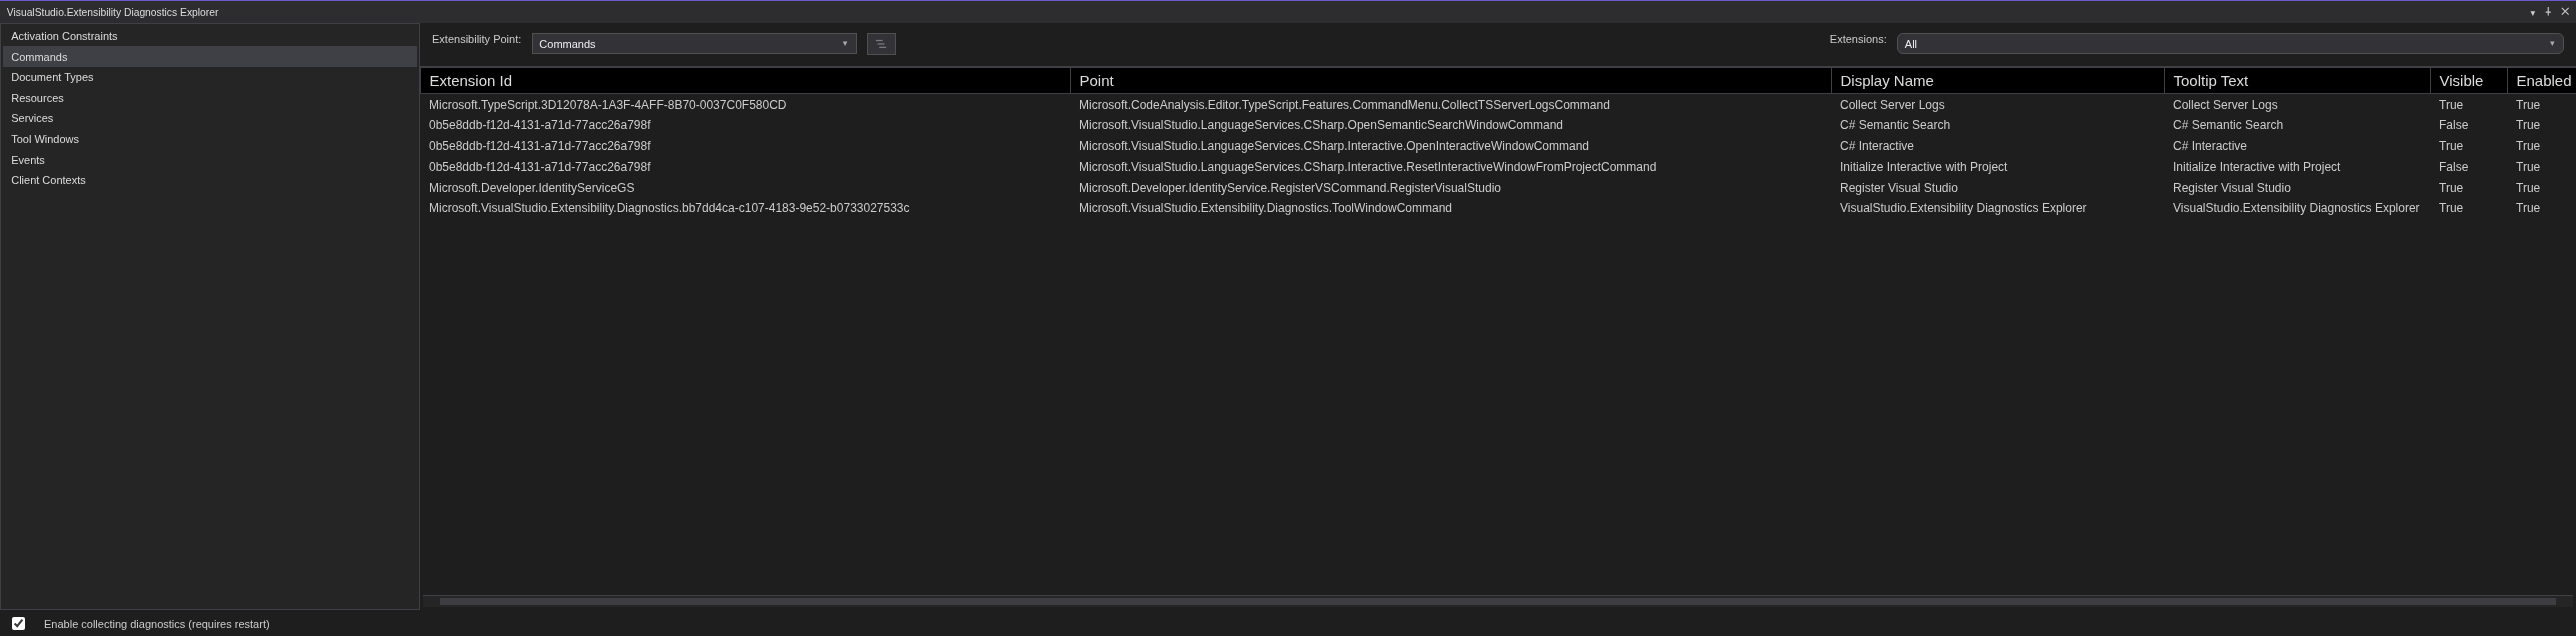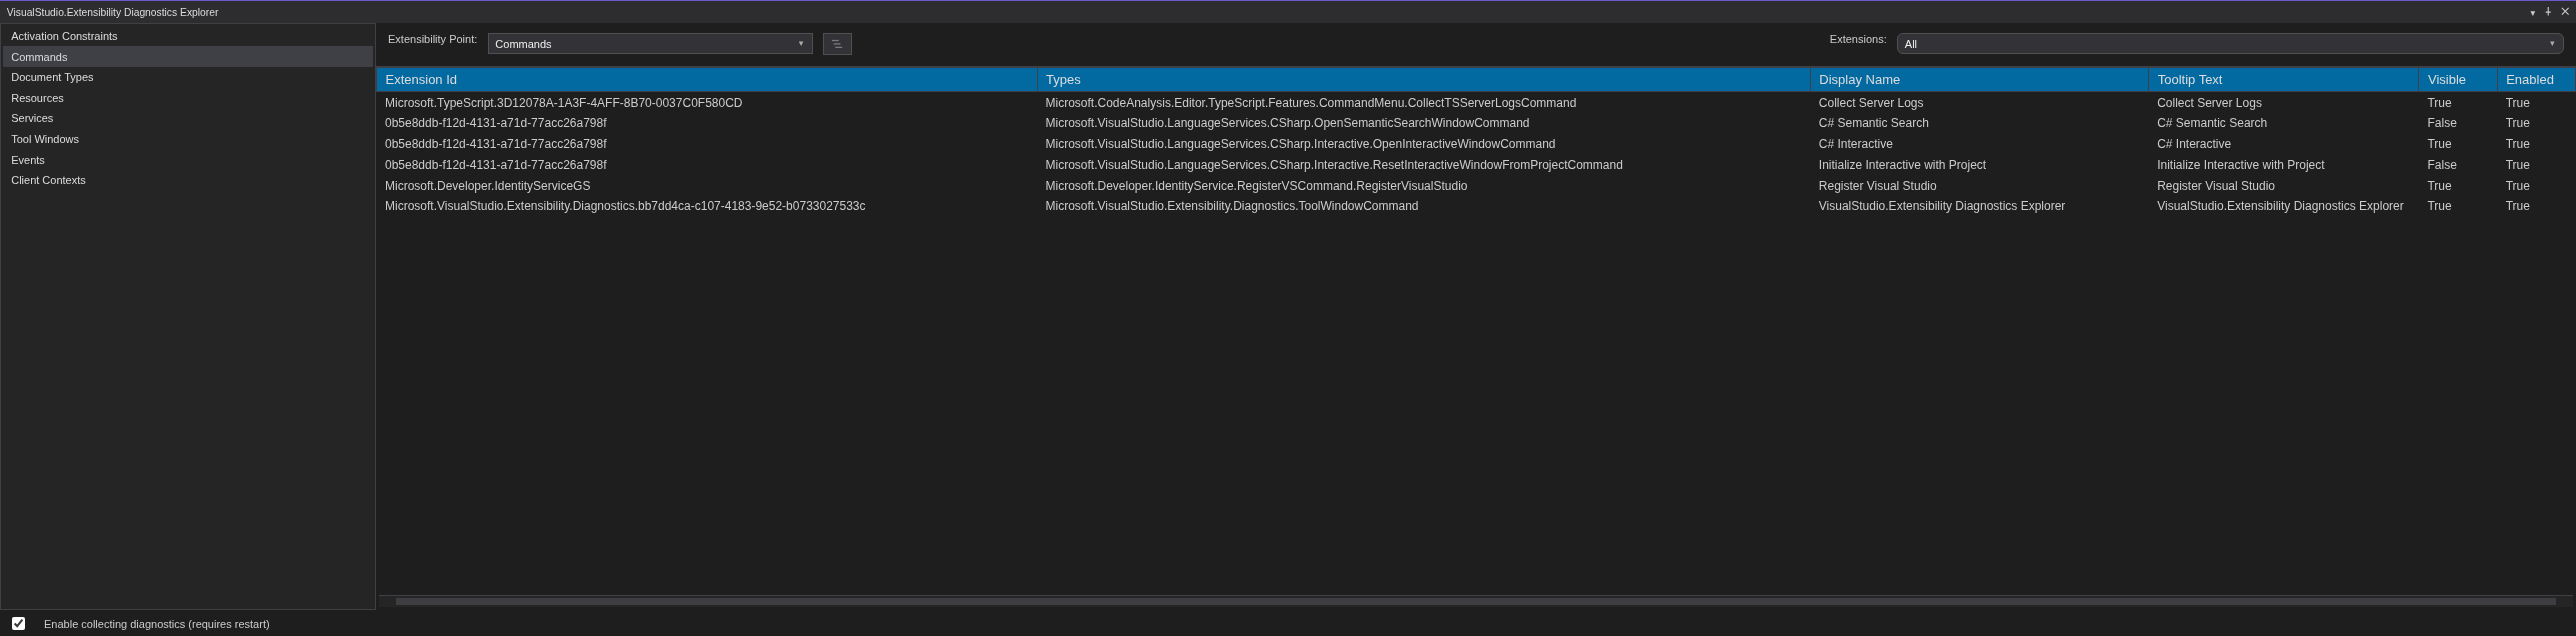--- a/index.html
+++ b/index.html
@@ -42,21 +42,21 @@
       cursor: pointer;
       color: #ccc;
       font-size: 9.4px;
     }
     .main {
       display: flex;
       flex: 1;
       overflow: hidden;
     }
     .sidebar {
-      width: 376px;
+      width: 420px;
       background: #252526;
       border: 0.9px solid #3f3f46;
       display: flex;
       flex-direction: column;
       padding: 1.7px;
     }
     .sidebar-item {
       padding: 4.3px 8.5px;
       cursor: pointer;
       color: #ddd;
@@ -122,27 +122,27 @@
       flex: 1;
       overflow: auto;
       border-top: 0.9px solid #3f3f46;
     }
     .grid {
       width: 100%;
       border-collapse: collapse;
       table-layout: fixed;
     }
     .grid th {
-      background: #0369a1;
+      background: #000000;
       border: 0.9px solid #3f3f46;
       text-align: left;
       padding: 4.3px 8.5px;
       font-weight: normal;
       color: #ddd;
-      font-size: 13px;
+      font-size: 15px;
     }
     .grid td {
       padding: 3.4px 8.5px;
       color: #ccc;
       white-space: nowrap;
       overflow: hidden;
       text-overflow: ellipsis;
       font-size: 12px;
     }
     .grid th:nth-child(1), .grid td:nth-child(1){ width: 650px; }
@@ -232,21 +232,21 @@
           <span>All</span>
           <span class="caret">▼</span>
         </div>
       </div>
 
       <div class="grid-wrap">
         <table class="grid">
           <thead>
             <tr>
               <th>Extension Id</th>
-              <th>Types</th>
+              <th>Point</th>
               <th>Display Name</th>
               <th>Tooltip Text</th>
               <th>Visible</th>
               <th>Enabled</th>
             </tr>
           </thead>
           <tbody>
 
           <tr>
                 <td>Microsoft.TypeScript.3D12078A-1A3F-4AFF-8B70-0037C0F580CD</td>

